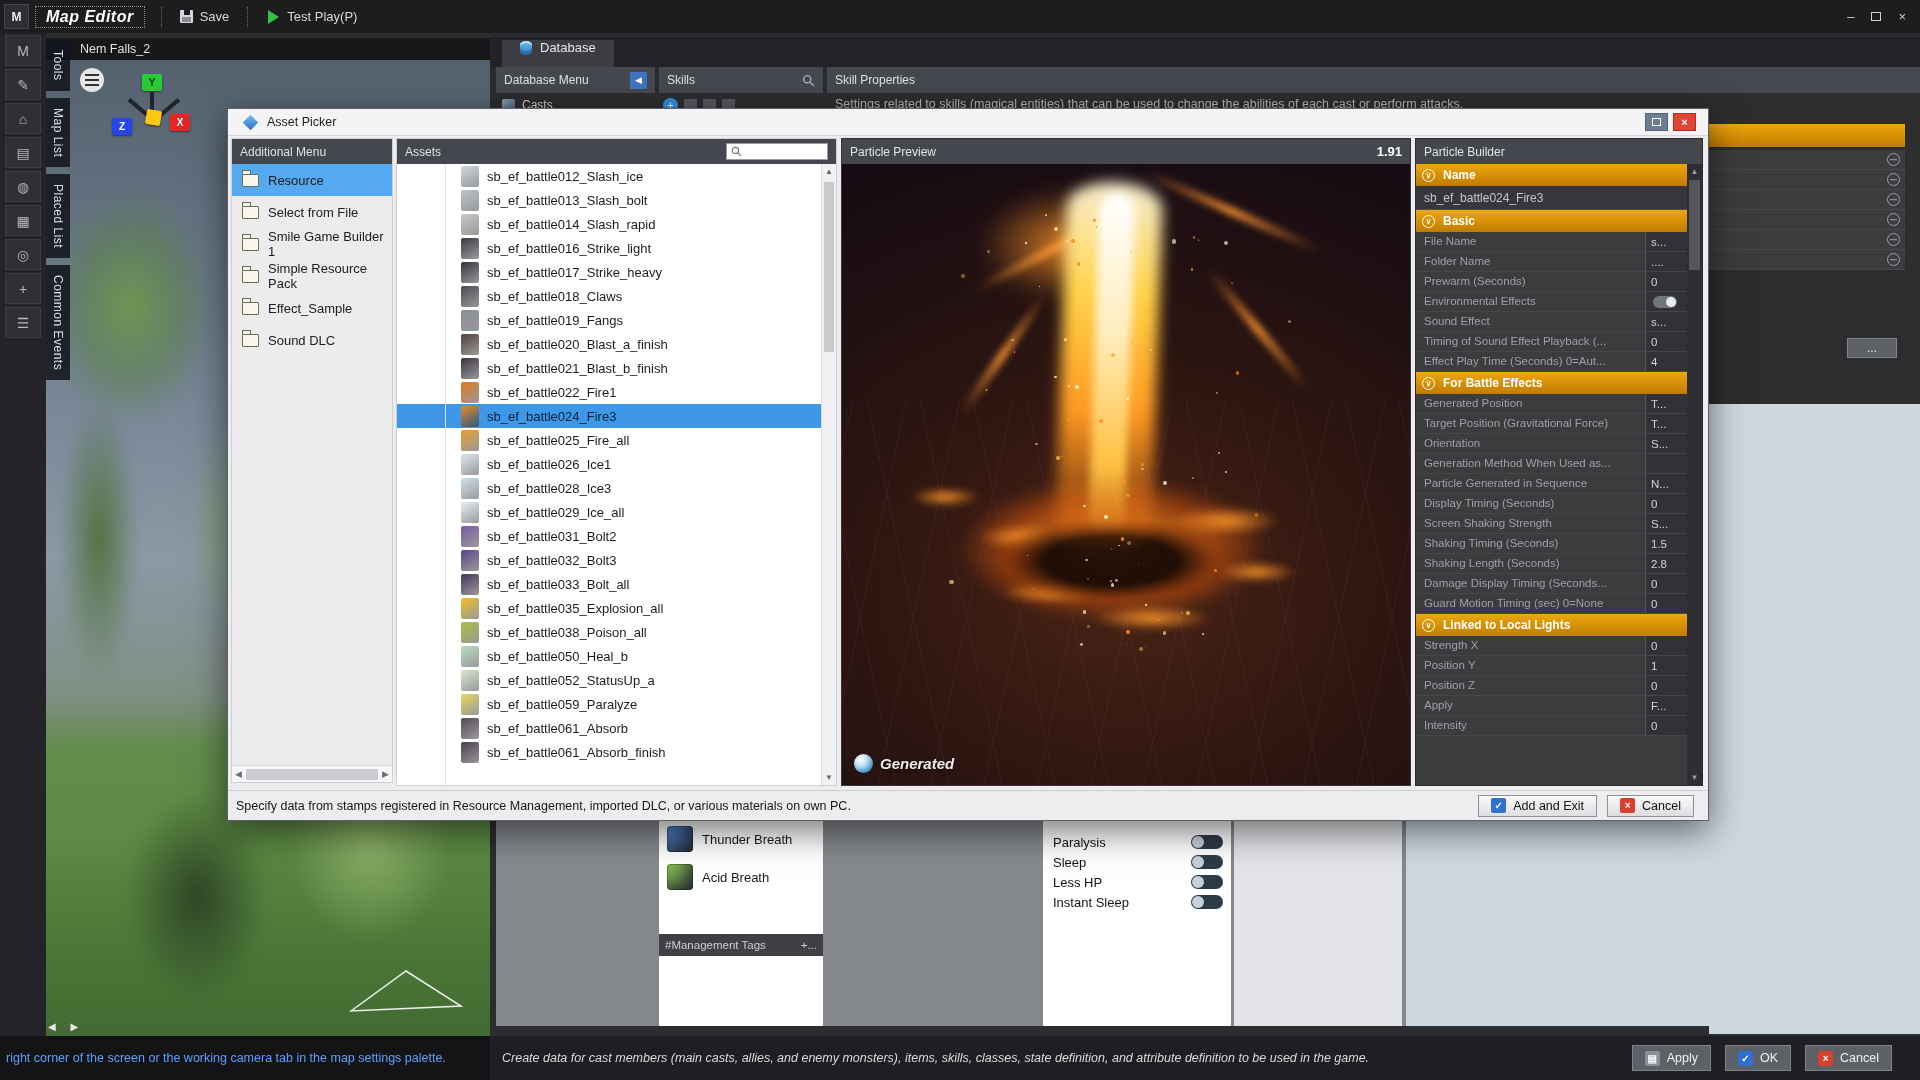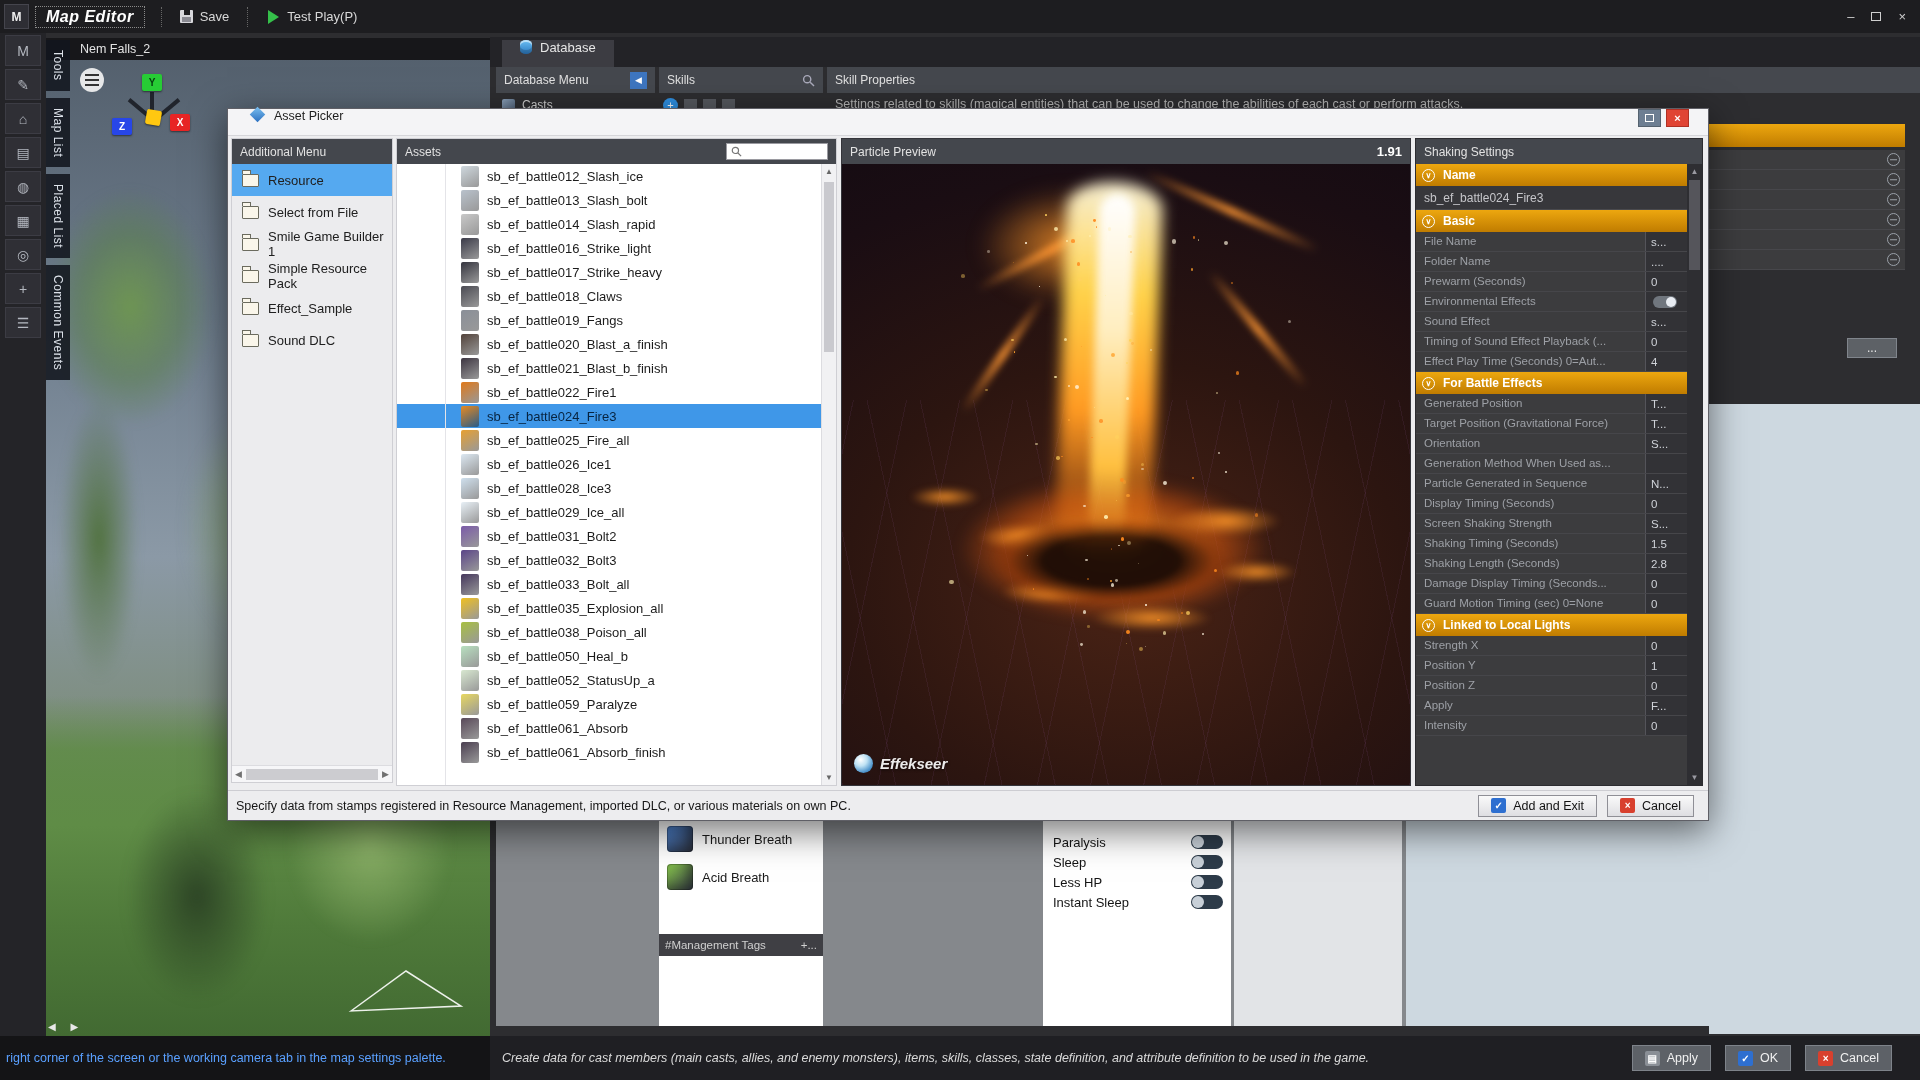--- a/index.html
+++ b/index.html
@@ -57,21 +57,21 @@
 .gz-center{position:absolute;left:42px;top:36px;width:15px;height:15px;background:#ffc810;transform:rotate(10deg);border-radius:2px;box-shadow:0 1px 2px rgba(0,0,0,.5);}
 .map-arrows{position:absolute;left:2px;bottom:4px;color:#e8e8e8;font-size:10px;letter-spacing:6px;}
 
 
 .side-tabs{position:absolute;left:46px;top:40px;width:24px;z-index:13;display:flex;flex-direction:column;gap:7px;}
 .side-tab{writing-mode:vertical-rl;background:rgba(18,22,30,.88);color:#dde2ea;font-size:12px;padding:10px 5px;letter-spacing:.5px;}
 
 
 .db-window{position:absolute;left:490px;top:37px;width:1430px;height:999px;background:#2d2d30;}
 .db-tabbar{position:absolute;left:0;top:0;width:100%;height:30px;background:#232327;display:flex;align-items:flex-end;padding-left:12px;}
-.db-tab{height:27px;background:#3c3c42;color:#e6e6e6;font-size:13px;display:flex;align-items:flex-start;gap:8px;padding:0 18px;}
+.db-tab{height:27px;background:#3c3c42;color:#e6e6e6;font-size:13px;display:flex;align-items:flex-end;gap:8px;padding:12px 18px;}
 .db-icon{width:12px;height:14px;background:linear-gradient(#6cc0f4,#2a78c0);border-radius:6px/4px;
   box-shadow:inset 0 2px 0 rgba(255,255,255,.55),inset 0 -4px 0 rgba(0,0,0,.18);flex:none;}
 .ph{position:absolute;top:30px;height:26px;background:#45484e;color:#e0e0e0;font-size:12px;display:flex;align-items:center;padding:0 8px;}
 .ph-menu{left:6px;width:159px;}
 .ph-skills{left:169px;width:164px;}
 .ph-props{left:337px;right:0;}
 .collapse-btn{margin-left:auto;width:17px;height:17px;background:#3e76c0;color:#fff;font-size:9px;display:flex;align-items:center;justify-content:center;}
 .search-svg{margin-left:auto;}
 .props-desc{position:absolute;left:345px;top:60px;right:8px;color:#b5b5b5;font-size:12.5px;white-space:nowrap;overflow:hidden;}
 .casts-row{position:absolute;left:6px;top:58px;width:159px;height:20px;display:flex;align-items:center;gap:7px;padding-left:6px;color:#cfcfcf;font-size:12px;background:#2d2d30;}
@@ -110,21 +110,21 @@
 .statusbar{position:absolute;left:0;bottom:0;width:100%;height:44px;display:flex;z-index:16;}
 .map-status{width:490px;background:#141416;color:#5aa0ff;font-size:12.5px;display:flex;align-items:center;padding-left:6px;overflow:hidden;white-space:nowrap;}
 .db-status{flex:1;background:#1f1f23;color:#dadada;font-size:12.5px;display:flex;align-items:center;padding:0 28px 0 12px;gap:14px;}
 .db-status .msg{margin-right:auto;white-space:nowrap;overflow:hidden;font-style:italic;}
 .btn-dark{height:26px;display:flex;align-items:center;gap:7px;background:#5d6167;border:1px solid #7e838a;color:#f0f0f0;font-size:12.5px;padding:0 12px;flex:none;}
 .icon-sq{width:15px;height:15px;border-radius:2px;display:flex;align-items:center;justify-content:center;color:#fff;font-size:10px;font-weight:bold;flex:none;}
 .icon-blue{background:#2e6fd0;} .icon-red{background:#d8402e;} .icon-gray{background:#8a8f96;}
 
 
 .asset-picker{position:absolute;left:227px;top:108px;width:1482px;height:713px;background:#ededef;border:1px solid #5f5f66;box-shadow:0 10px 34px rgba(0,0,0,.55);z-index:40;}
-.ap-titlebar{position:absolute;left:0;top:0;width:100%;height:27px;background:#f4f4f6;border-bottom:1px solid #d6d6da;display:flex;padding:0 19px;}
+.ap-titlebar{position:absolute;left:0;top:0;width:100%;height:27px;background:#f4f4f6;border-bottom:1px solid #d6d6da;display:flex;align-items:center;padding:0 12px;}
 .ap-diamond{width:11px;height:11px;background:linear-gradient(135deg,#7cc0f0,#2a6fc0);transform:rotate(45deg);margin:0 11px 0 5px;flex:none;}
 .ap-title{font-size:12.5px;color:#1e1e1e;}
 .ap-buttons{margin-left:auto;display:flex;gap:5px;}
 .ap-btn{width:23px;height:18px;display:flex;align-items:center;justify-content:center;font-size:11px;color:#fff;}
 .ap-btn.restore{background:#6d7e92;border:1px solid #55626f;}
 .restore-glyph{width:9px;height:8px;border:1.5px solid #fff;display:block;}
 .ap-btn.close{background:#e04434;border:1px solid #b03024;font-weight:bold;}
 .dlg-h{background:#44474d;color:#e2e2e2;font-size:12px;height:25px;display:flex;align-items:center;padding:0 8px;}
 
 
@@ -565,21 +565,21 @@
         <div class="lava-dark"></div>
         <div class="plume"></div>
         <div class="arc arc1"></div>
         <div class="arc arc2"></div>
         <div class="arc arc3"></div>
         <div class="arc arc4"></div>
         <div class="flame-col"></div>
         <div class="flame-core"></div>
         <div class="effekseer">
           <span class="eff-sphere"></span>
-          <span class="eff-text">Effekseer</span>
+          <span class="eff-text">Generated</span>
         </div>
       <div class="spark" style="width: 2.91058px; height: 2.91058px; left: 41.8357%; top: 77.0964%; background: rgb(255, 246, 224); opacity: 0.69;"></div>
           <div class="spark" style="width: 3.78366px; height: 3.78366px; left: 52.3225%; top: 77.8161%; background: rgb(255, 210, 94); opacity: 0.48;"></div>
           <div class="spark" style="width: 4.17683px; height: 4.17683px; left: 37.2981%; top: 10.1177%; background: rgb(255, 239, 176); opacity: 0.79;"></div>
           <div class="spark" style="width: 3.95684px; height: 3.95684px; left: 67.21%; top: 12.4599%; background: rgb(255, 246, 224); opacity: 0.67;"></div>
           <div class="spark" style="width: 1.65248px; height: 1.65248px; left: 52.0277%; top: 64.1913%; background: rgb(255, 239, 176); opacity: 0.37;"></div>
           <div class="spark" style="width: 3.29276px; height: 3.29276px; left: 65.4594%; top: 65.2334%; background: rgb(255, 138, 30); opacity: 0.83;"></div>
           <div class="spark" style="width: 1.11583px; height: 1.11583px; left: 48.1855%; top: 54.1198%; background: rgb(255, 210, 94); opacity: 0.54;"></div>
           <div class="spark" style="width: 3.52859px; height: 3.52859px; left: 37.7286%; top: 47.066%; background: rgb(255, 210, 94); opacity: 0.65;"></div>
           <div class="spark" style="width: 2.83699px; height: 2.83699px; left: 48.1008%; top: 66.8186%; background: rgb(255, 246, 224); opacity: 0.58;"></div>
@@ -662,21 +662,21 @@
           <div class="spark" style="width: 3.11632px; height: 3.11632px; left: 42.4689%; top: 71.8967%; background: rgb(255, 246, 224); opacity: 0.71;"></div>
           <div class="spark" style="width: 2.99688px; height: 2.99688px; left: 50.5392%; top: 28.2521%; background: rgb(255, 210, 94); opacity: 1;"></div>
           <div class="spark" style="width: 1.13212px; height: 1.13212px; left: 44.7463%; top: 10.0544%; background: rgb(255, 138, 30); opacity: 0.83;"></div>
           <div class="spark" style="width: 3.34171px; height: 3.34171px; left: 49.4732%; top: 50.9655%; background: rgb(255, 162, 46); opacity: 0.43;"></div>
           <div class="spark" style="width: 2.55117px; height: 2.55117px; left: 43.0549%; top: 66.6433%; background: rgb(255, 138, 30); opacity: 0.54;"></div>
         </div>
     </div>
 
     <div class="ap-settings">
       <div class="dlg-h">
-        <span>Shaking Settings</span>
+        <span>Particle Builder</span>
       </div>
       <div class="st-body" id="st-body">
           <div class="gold">
             <span class="chev">∨</span>
             <span>Name</span>
           </div>
           <div class="name-val">sb_ef_battle024_Fire3</div>
           <div class="gold">
             <span class="chev">∨</span>
             <span>Basic</span>

